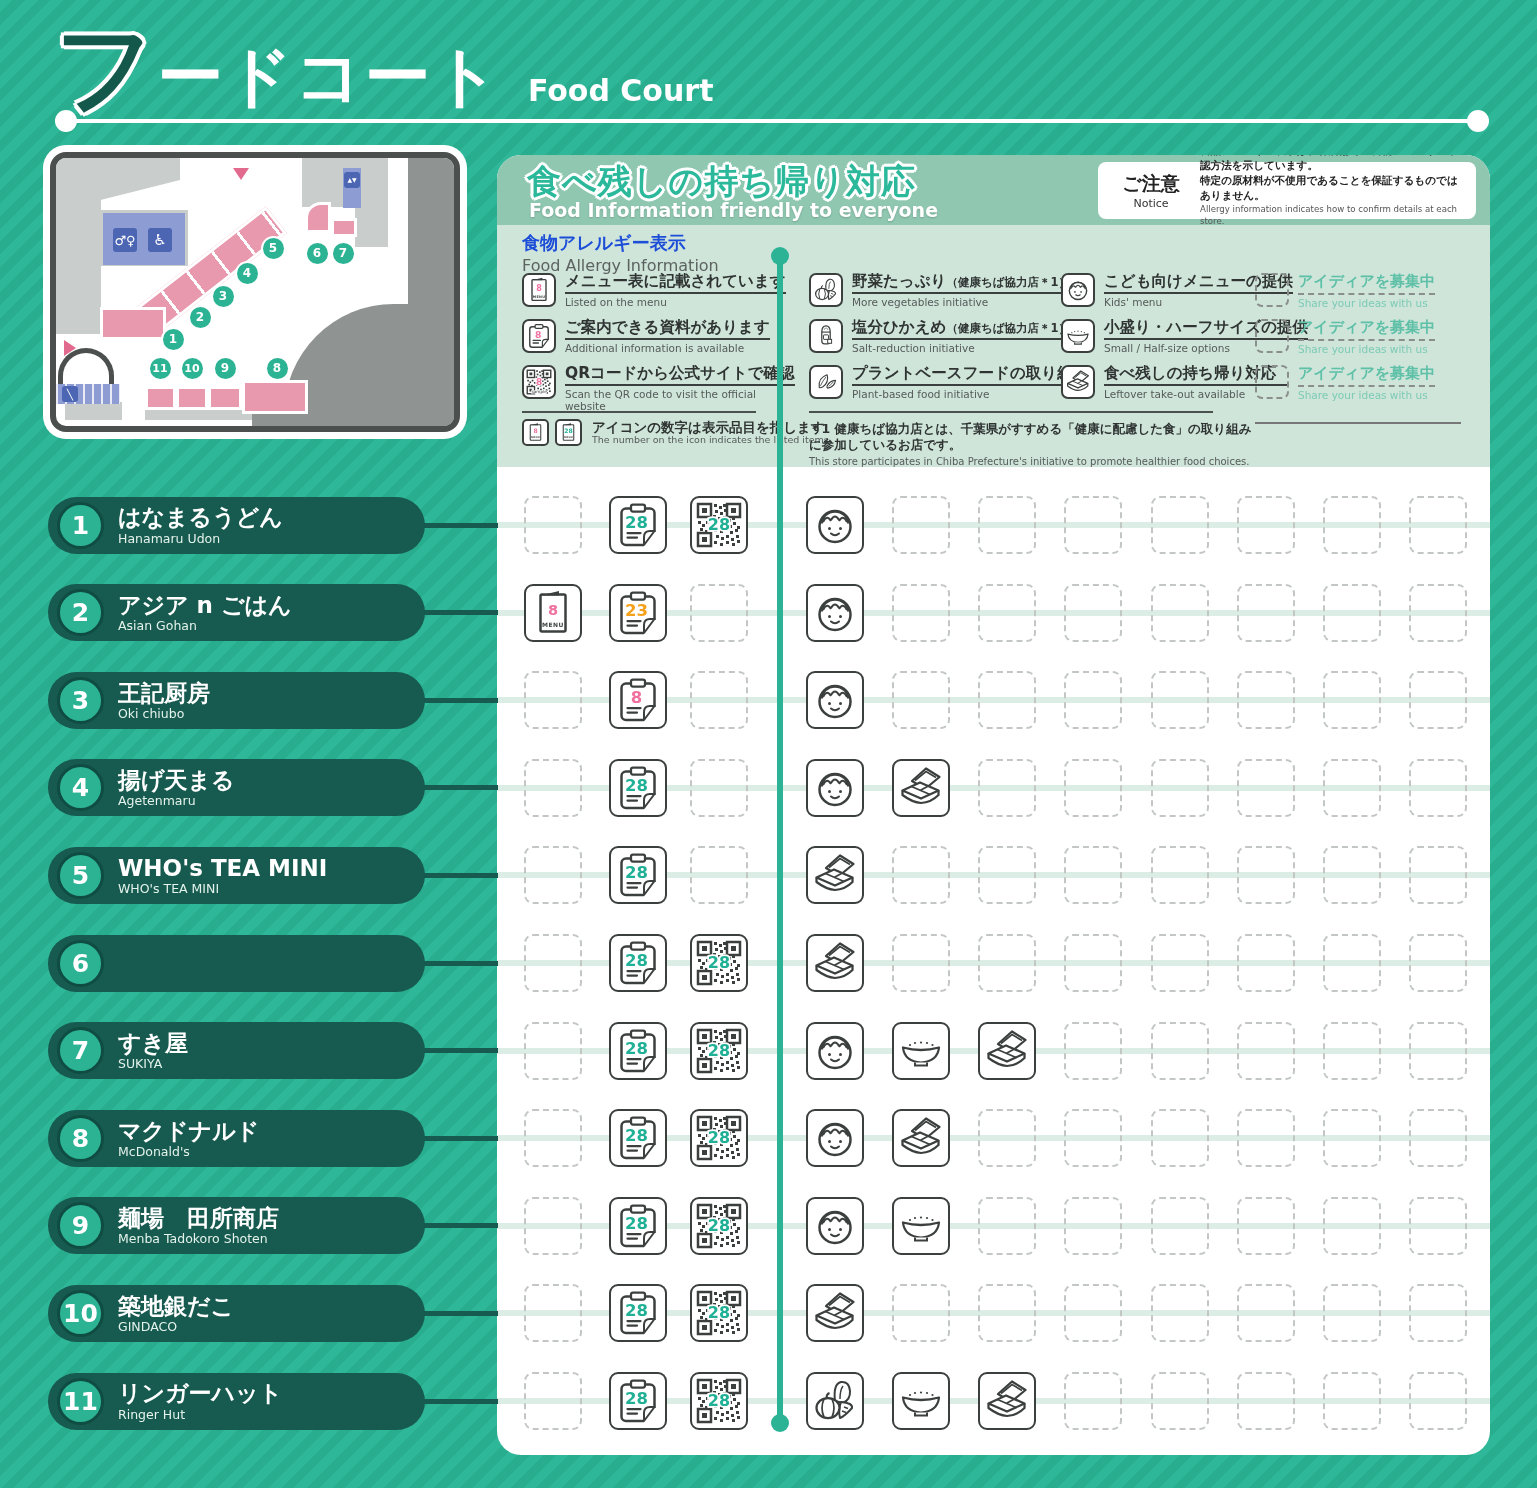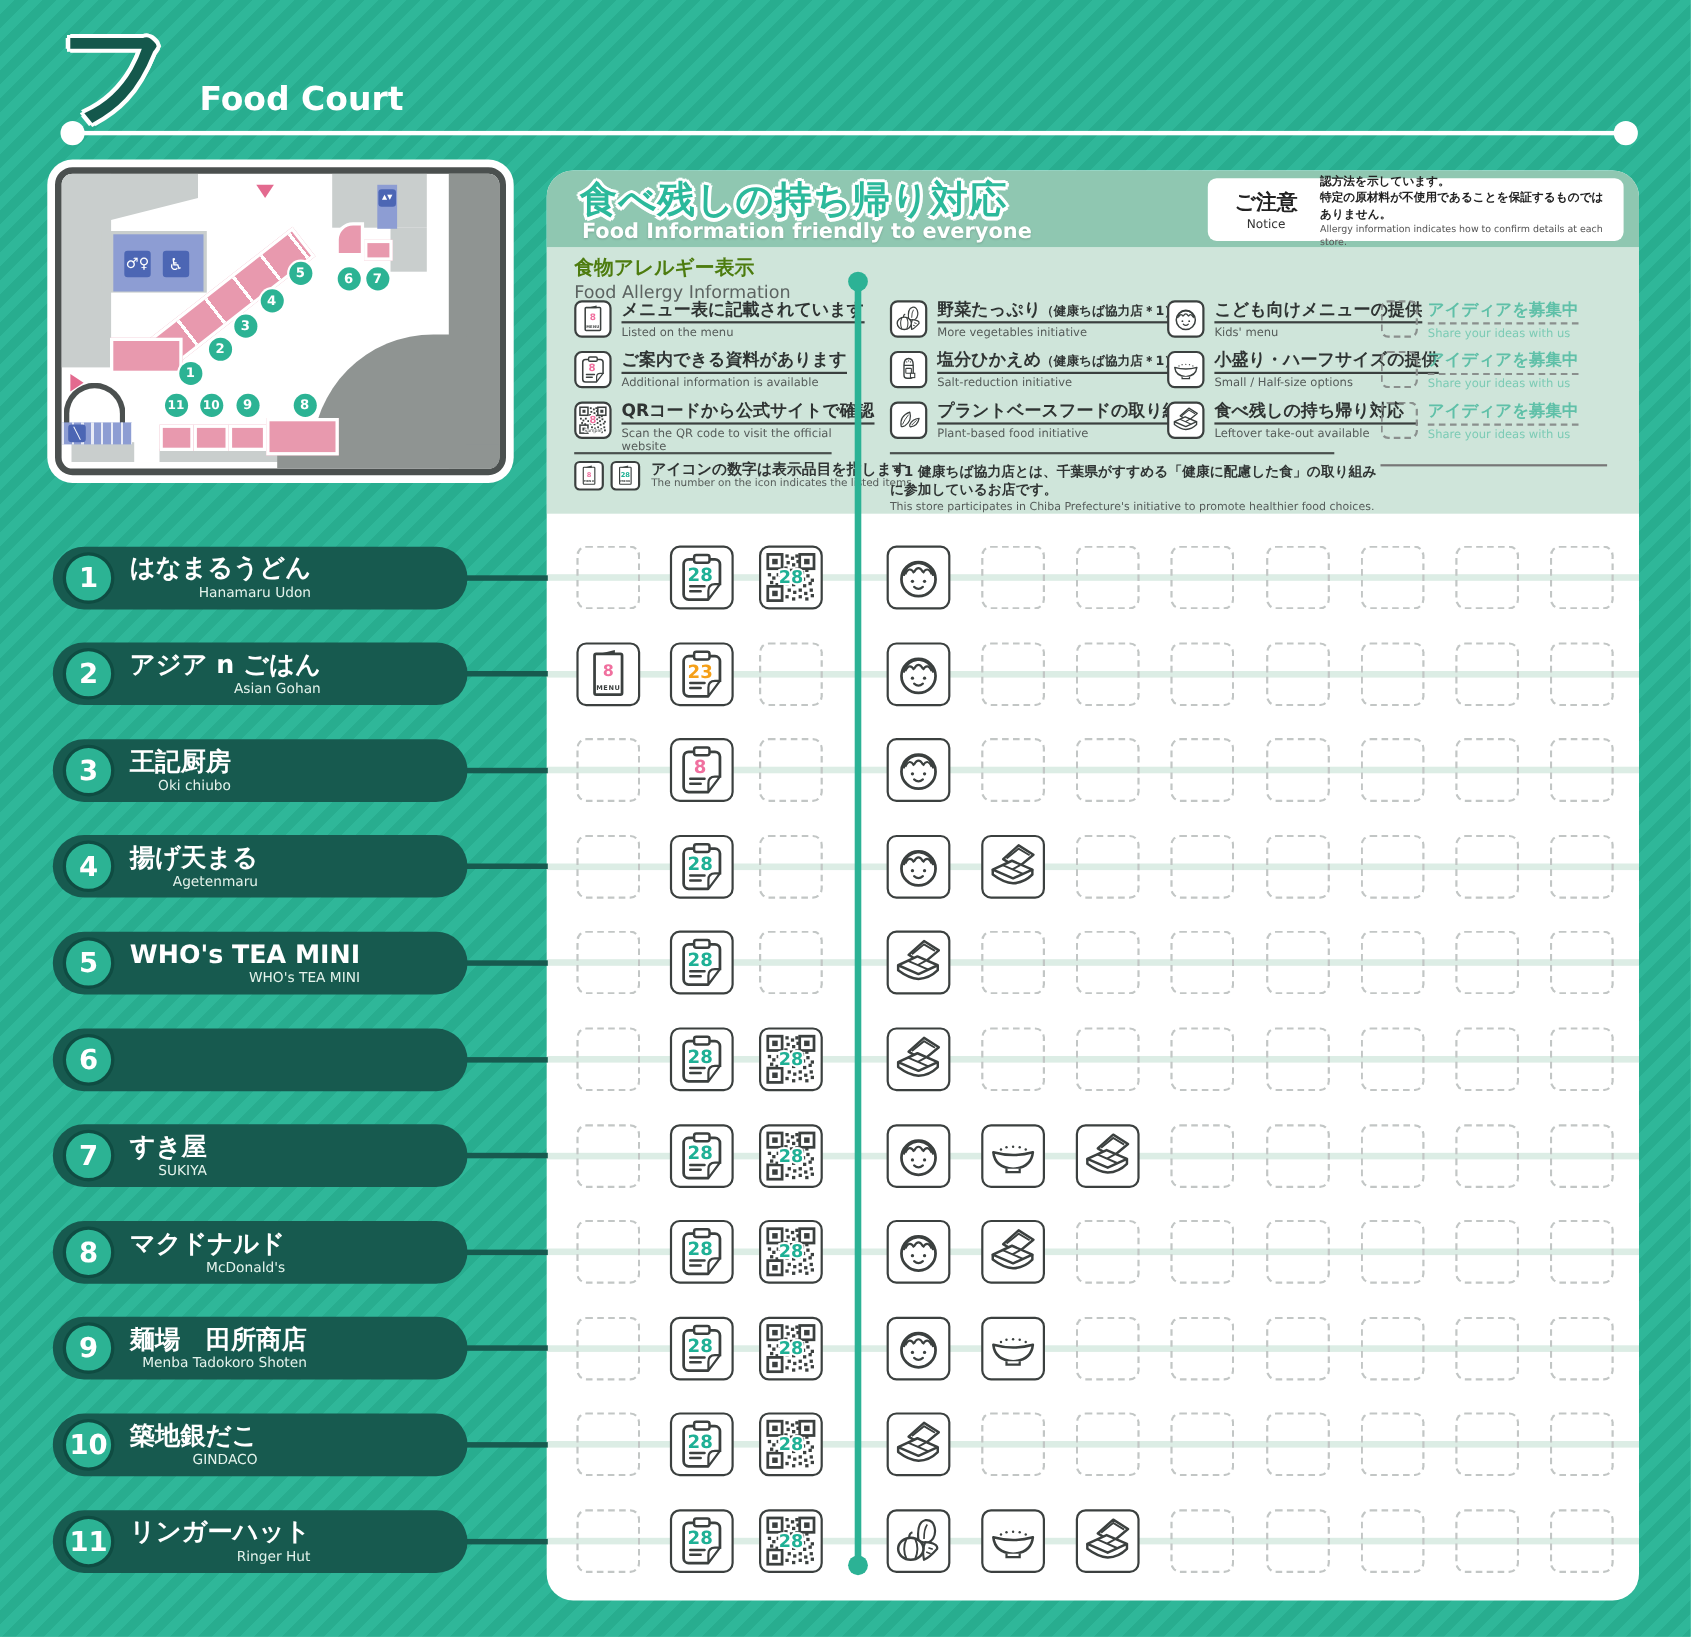--- a/index.html
+++ b/index.html
@@ -52,21 +52,21 @@
     display:flex;align-items:center;padding:4px 10px;box-sizing:border-box;}
   .notice-l{width:86px;text-align:center;flex:none;}
   .notice-l .jp{font-size:19px;font-weight:bold;color:#222;}
   .notice-l .en{font-size:11px;color:#333;}
   .notice-r{margin-left:6px;}
   .notice-r .jp{font-size:10.6px;font-weight:bold;color:#222;line-height:1.4;}
   .notice-r .en{font-size:8.6px;color:#555;line-height:1.3;margin-top:2px;}
 
   .legend{position:absolute;left:0;top:70px;width:100%;height:242px;background:#cfe5da;}
   .al-head{position:absolute;left:25px;top:6px;}
-  .al-head .jp{font-size:18px;font-weight:bold;color:#4d7c0f;font-family:Liberation Serif, serif;}
+  .al-head .jp{font-size:18px;font-weight:bold;color:#1d4ed8;font-family:Liberation Serif, serif;}
   .al-head .en{font-size:16px;color:#5c6361;margin-top:1px;}
   .lg-col{position:absolute;top:48px;}
   #lg-col1{left:25px;width:234px;}
   #lg-col2{left:312px;width:256px;}
   #lg-col3{left:564px;width:228px;}
   #lg-ideas{left:758px;width:206px;}
   .lg-item{display:flex;gap:9px;margin-bottom:12px;height:34px;align-items:flex-start;}
   .lg-icon{width:34px;height:34px;flex:none;background:#fff;border:2px solid #3b403f;border-radius:7px;box-sizing:border-box;padding:1px;}
   .lg-icon svg{width:100%;height:100%;display:block;}
   .lg-tx{flex:1;}
@@ -96,30 +96,31 @@
   .cell.empty{border:2px dashed #c2c6c5;background:transparent;}
   .cell svg{width:100%;height:100%;display:block;}
 
   
   .pill{position:absolute;left:48px;width:377px;height:57px;background:#175a4f;border-radius:29px;
     display:flex;align-items:center;padding-left:9px;box-sizing:border-box;z-index:3;}
   .pill .num{width:41px;height:41px;flex:none;border-radius:50%;background:#2cb394;border:3px solid #0f4c42;
     color:#fff;font-size:25px;font-weight:bold;display:flex;align-items:center;justify-content:center;}
   .pill .tx{margin-left:14px;line-height:1.05;}
   .pill .jp{font-size:23px;font-weight:bold;color:#fff;white-space:nowrap;}
-  .pill .en{font-size:12.5px;color:#e4f3ec;margin-top:2px;text-align:right;}
+  .pill .en{font-size:12.5px;color:#e4f3ec;margin-top:2px;}
   .connector{position:absolute;left:420px;width:78px;height:5px;background:#175a4f;z-index:2;}
 </style>
 </head>
 <body>
 
 <div id="page">
 
   <div class="logo">
     <span class="fu">フ</span>
+    <span class="rest">ードコート</span>
     <span class="en">Food Court</span>
   </div>
   <div class="hline">
     <span class="dotL"></span>
     <span class="dotR"></span>
   </div>
 
   <div class="map">
     <div class="shape gray" style="left:0;top:0;width:124px;height:58px;clip-path:polygon(0 0,100% 0,100% 38%,0 92%);"></div>
     <div class="shape gray" style="left:0;top:0;width:45px;height:176px;"></div>

